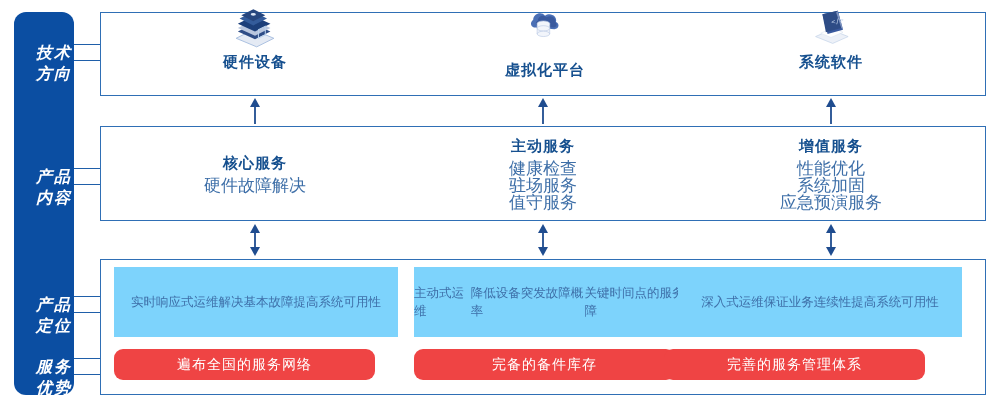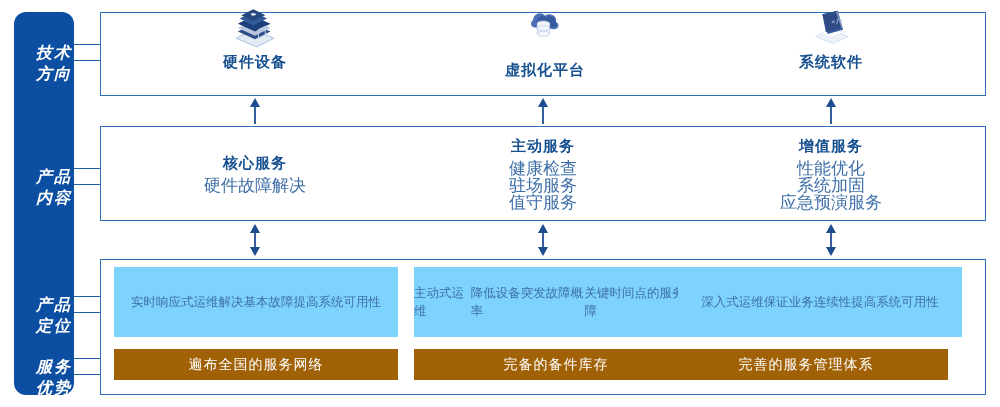--- a/index.html
+++ b/index.html
@@ -127,29 +127,30 @@
     justify-content: center;
   }
   .gray-line {
     font-size: 12.5px;
     color: #3E6FA8;
     line-height: 18px;
   }
   .blue-bar {
     position: absolute;
     top: 349px;
-    width: 284px;
+    width: 261px;
     height: 31px;
-    background: #a16207;
+    background: #ef4444;
     display: flex;
     align-items: center;
     justify-content: center;
     color: #ffffff;
     font-size: 14px;
     letter-spacing: 1px;
+    border-radius: 9px;
   }
 
   
   .arrow {
     position: absolute;
     width: 14px;
   }
 </style>
 </head>
 <body>

